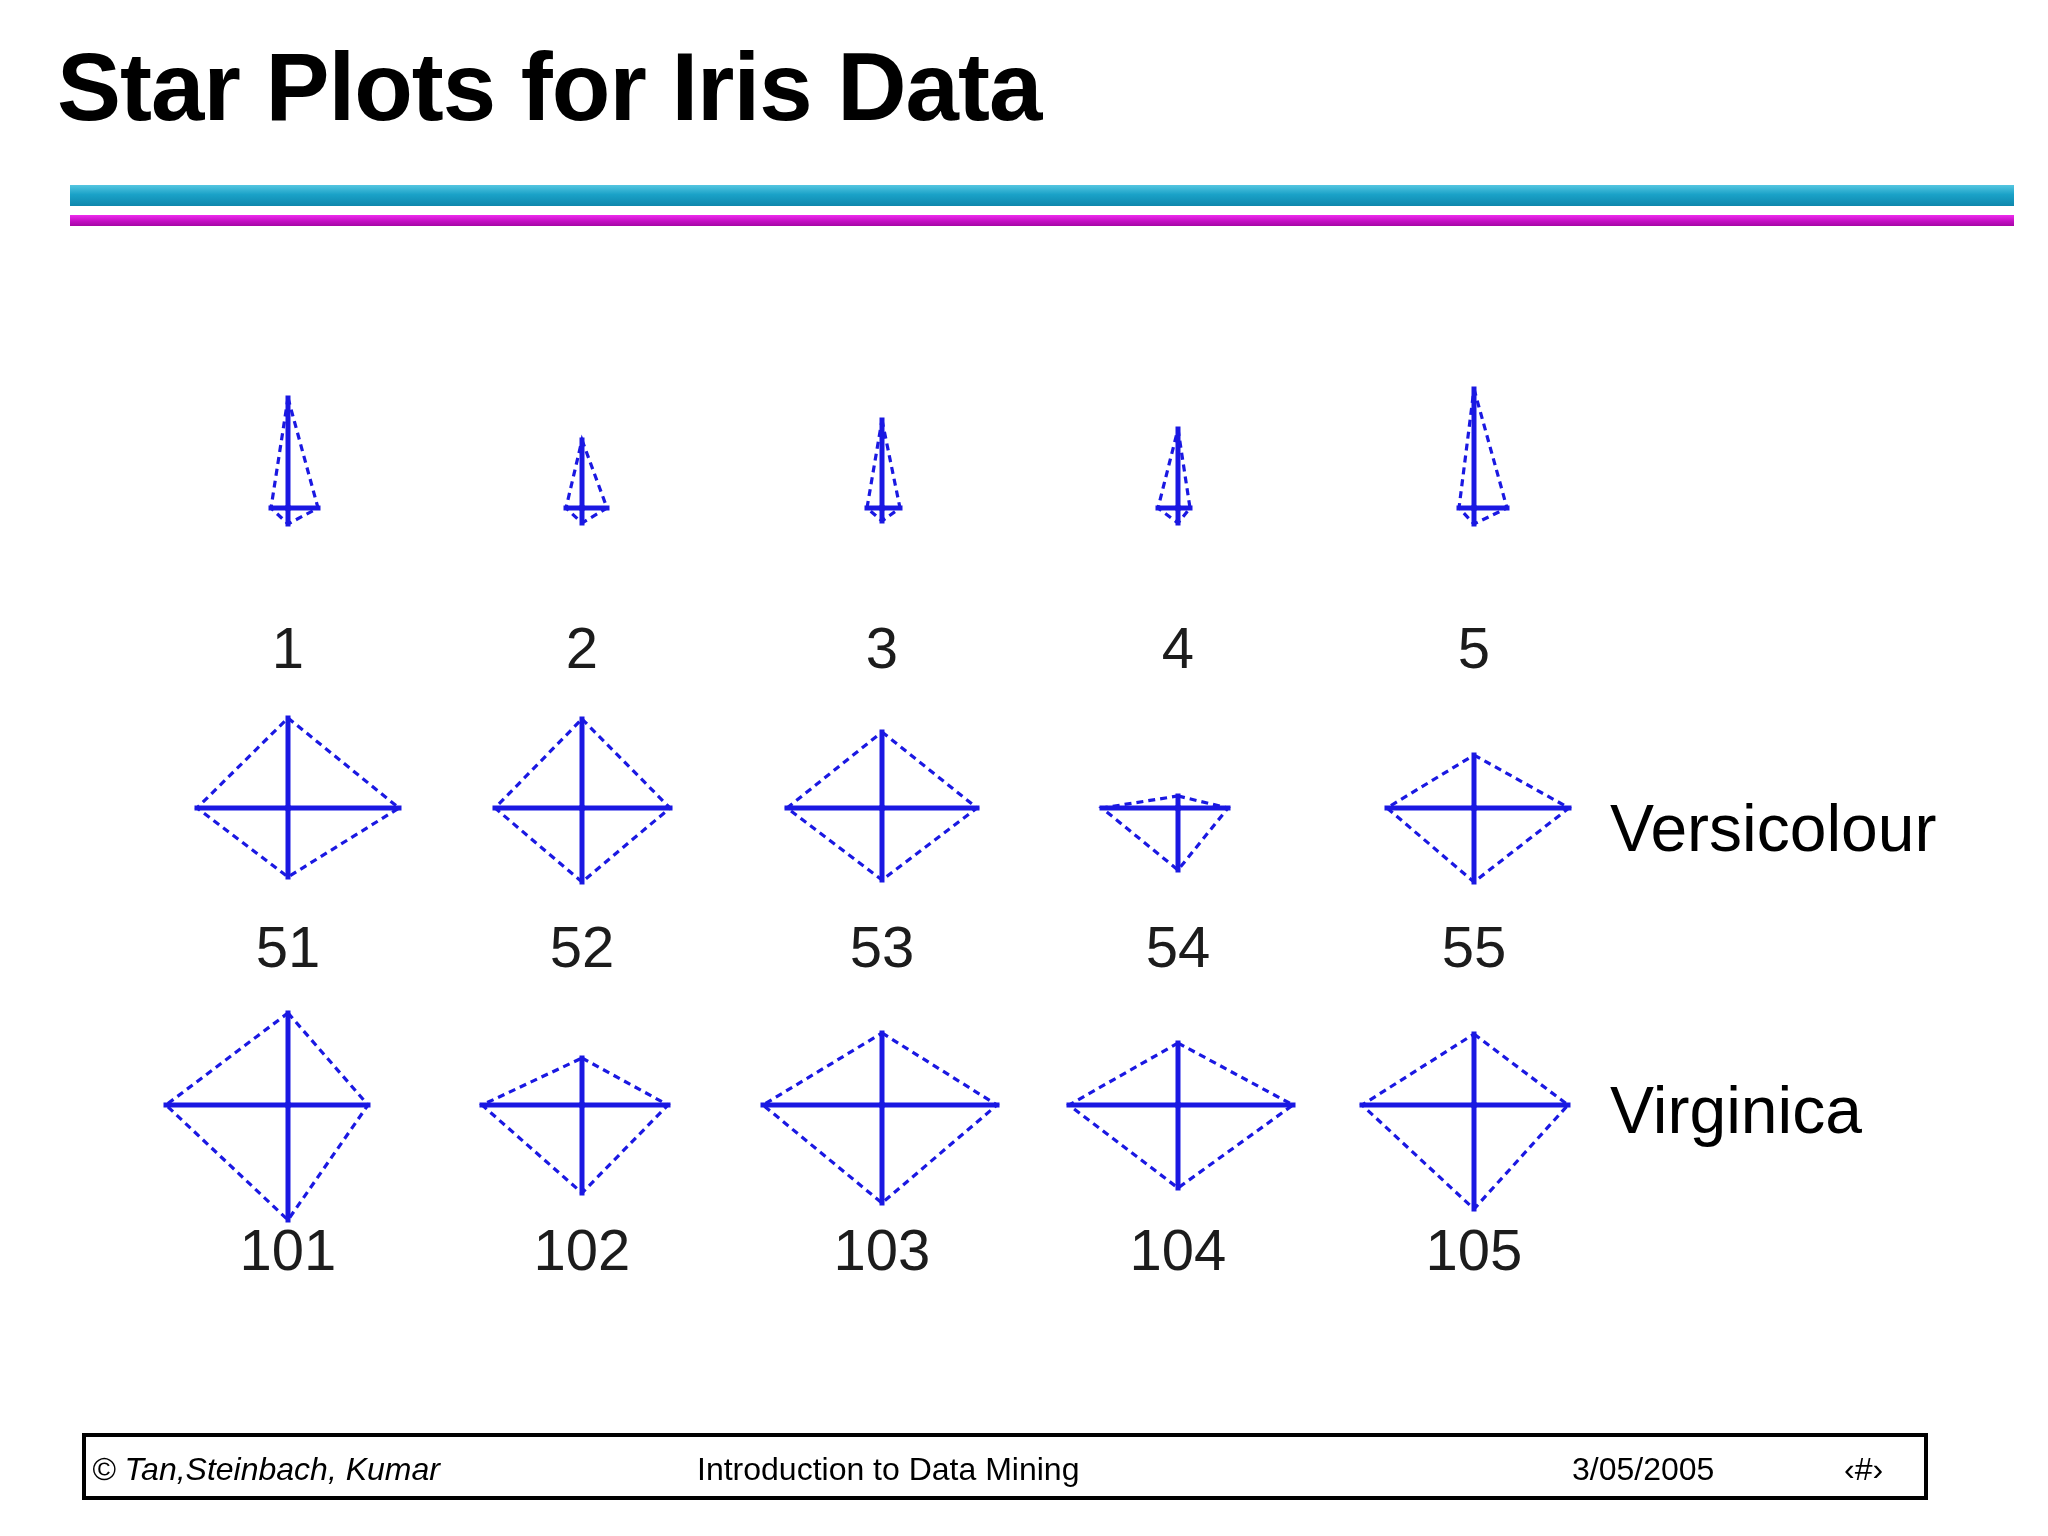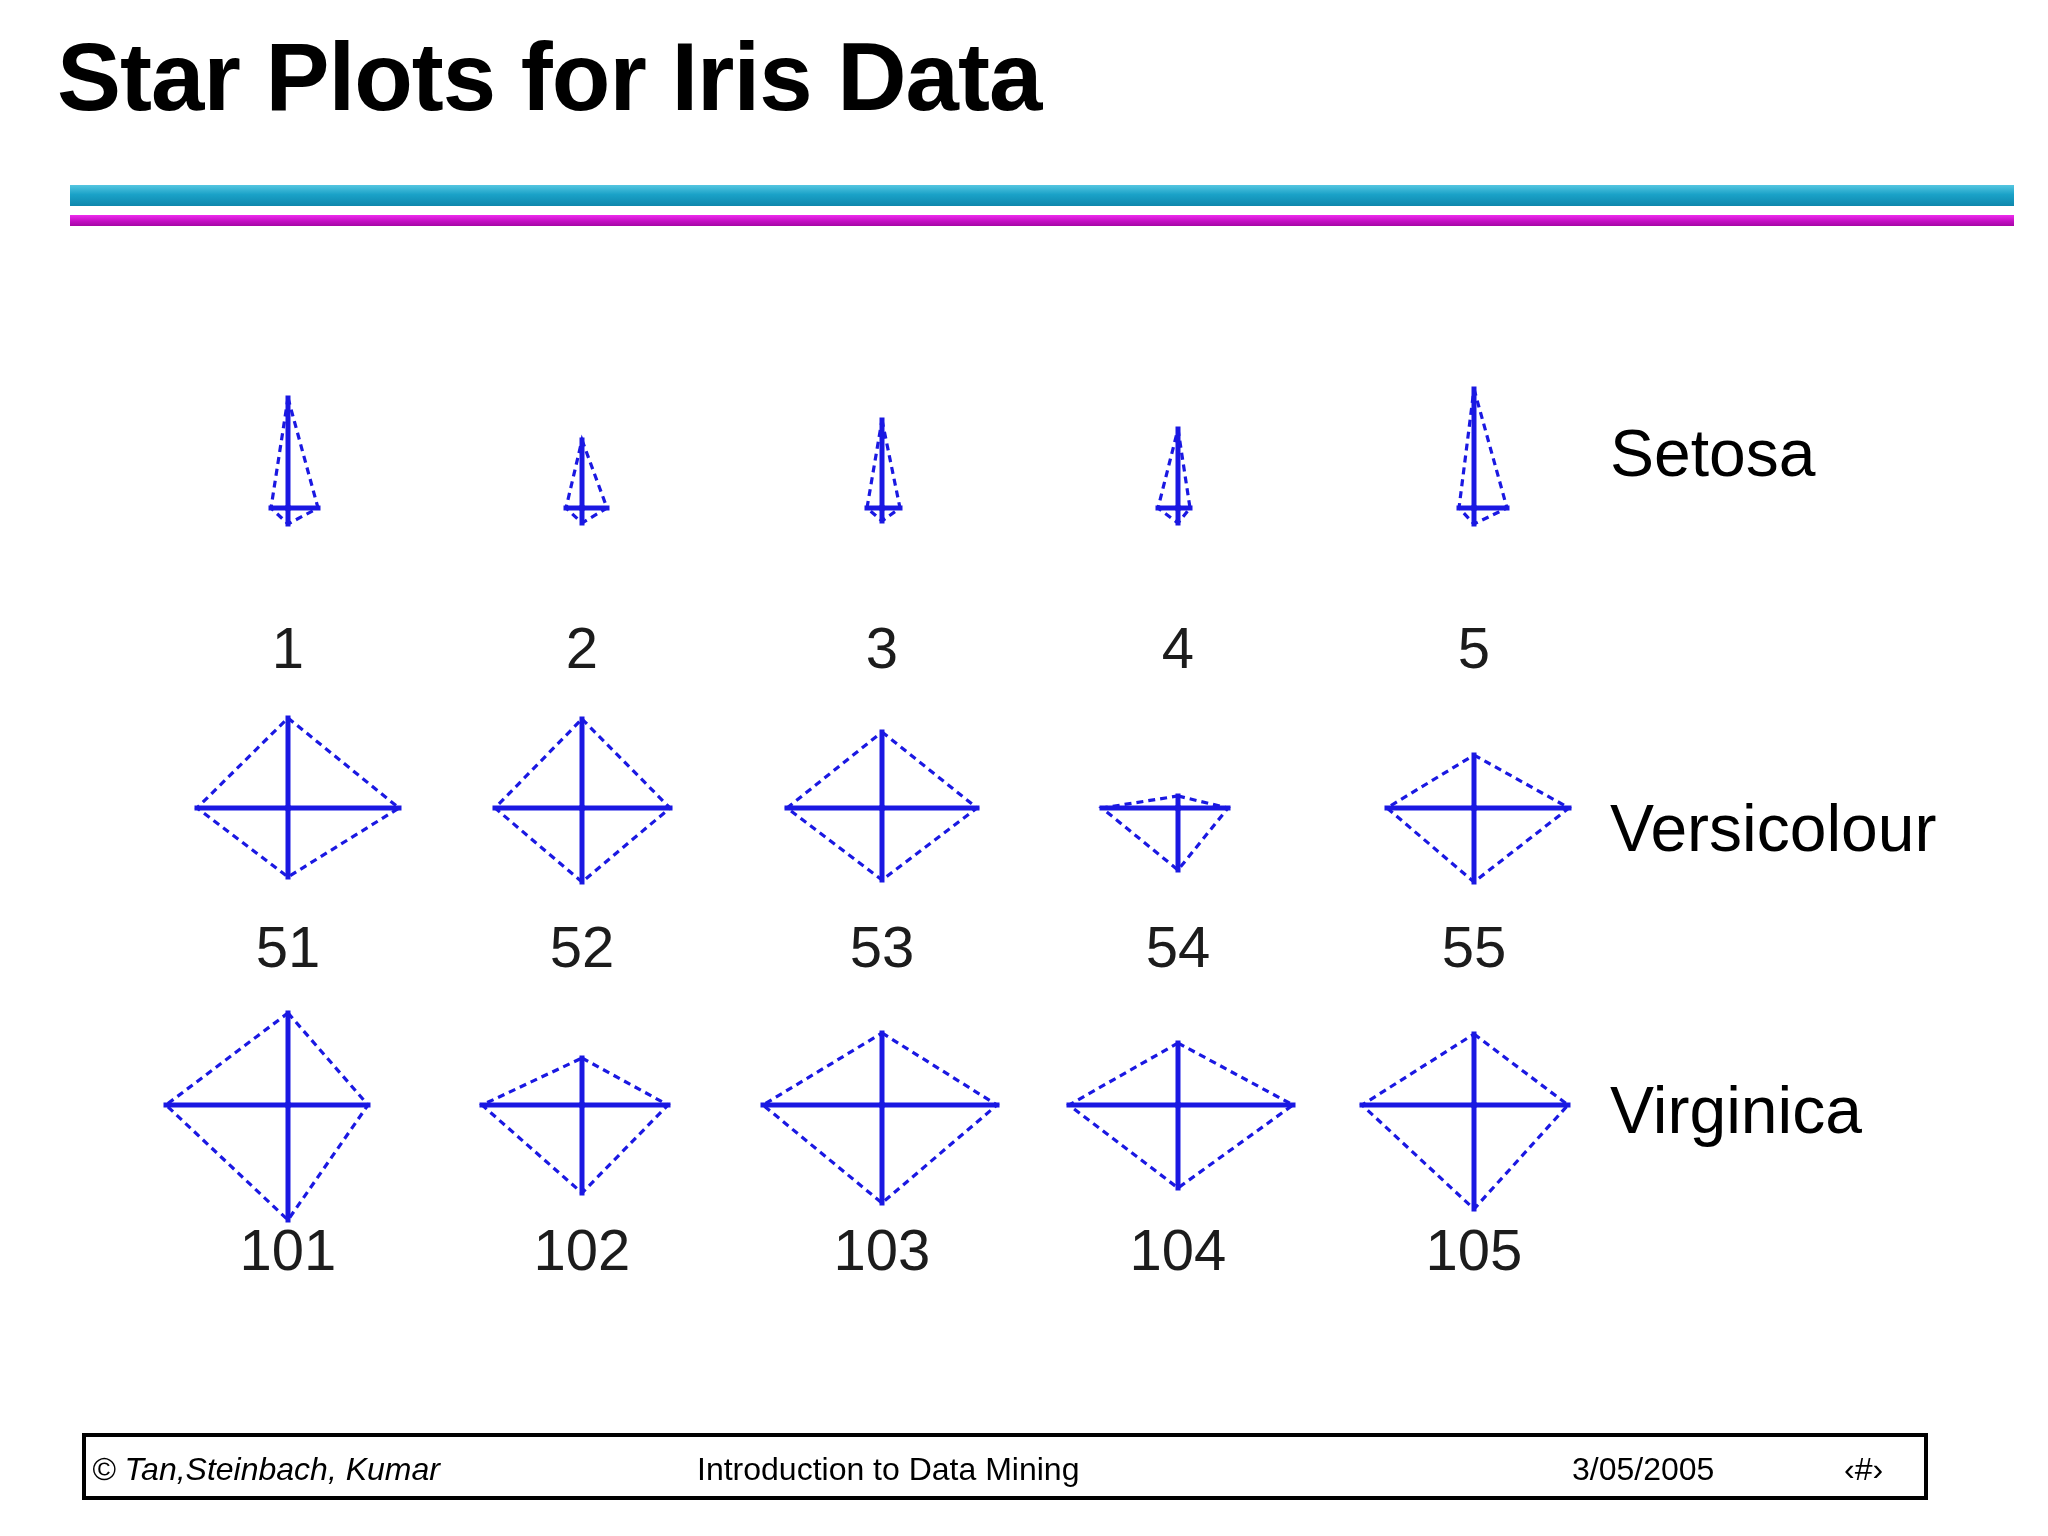--- a/index.html
+++ b/index.html
@@ -1,18 +1,18 @@
 <!DOCTYPE html>
 <html><head>
 <meta charset="utf-8">
 <style>
   html,body{margin:0;padding:0;background:#ffffff;}
   .slide{position:relative;width:2048px;height:1536px;background:#ffffff;overflow:hidden;
          font-family:"Liberation Sans",sans-serif;}
-  .title{position:absolute;left:57px;top:22px;font-size:96px;font-weight:bold;color:#000;
+  .title{position:absolute;left:57px;top:32px;font-size:96px;font-weight:bold;color:#000;
          letter-spacing:-1px;}
   .bar{position:absolute;left:70px;width:1944px;}
   .bar-teal{top:185px;height:21px;background:linear-gradient(180deg,#55c6e0 0%,#1aa2c8 45%,#0f87ac 100%);}
   .bar-magenta{top:215px;height:11px;background:linear-gradient(180deg,#ee2bee 0%,#c40fc4 55%,#a507a5 100%);}
   svg.figure{position:absolute;left:0;top:0;width:2048px;height:1536px;}
   .species{position:absolute;left:1610px;font-size:66px;color:#000;white-space:nowrap;}
   .species.setosa{top:415px;}
   .species.versicolour{top:790px;}
   .species.virginica{top:1072px;}
   .footer{position:absolute;left:82px;top:1433px;width:1846px;height:67px;border:4px solid #000;
@@ -149,21 +149,20 @@
       <g>
         <polygon points="1474,1034 1568,1105 1474,1209 1362,1105" fill="none" stroke="#1a18e2" stroke-width="3.2" stroke-dasharray="7 5"></polygon>
         <line x1="1474" y1="1105" x2="1474" y2="1034" stroke="#1a18e2" stroke-width="5" stroke-linecap="square"></line>
         <line x1="1474" y1="1105" x2="1568" y2="1105" stroke="#1a18e2" stroke-width="5" stroke-linecap="square"></line>
         <line x1="1474" y1="1105" x2="1474" y2="1209" stroke="#1a18e2" stroke-width="5" stroke-linecap="square"></line>
         <line x1="1474" y1="1105" x2="1362" y2="1105" stroke="#1a18e2" stroke-width="5" stroke-linecap="square"></line>
       </g>
       <text x="1474" y="1270" text-anchor="middle" font-size="58" font-family="&quot;Liberation Sans&quot;, sans-serif" fill="#1c1c1c">105</text>
     </svg>
 
-  <div class="species setosa">Setosa</div>
   <div class="species virginica">Virginica</div>
   <div class="species versicolour">Versicolour</div>
 
   <div class="footer">
     <span class="f-copy">© Tan,Steinbach, Kumar</span>
     <span class="f-book">Introduction to Data Mining</span>
     <span class="f-date">3/05/2005</span>
     <span class="f-page">‹#›</span>
   </div>
 

